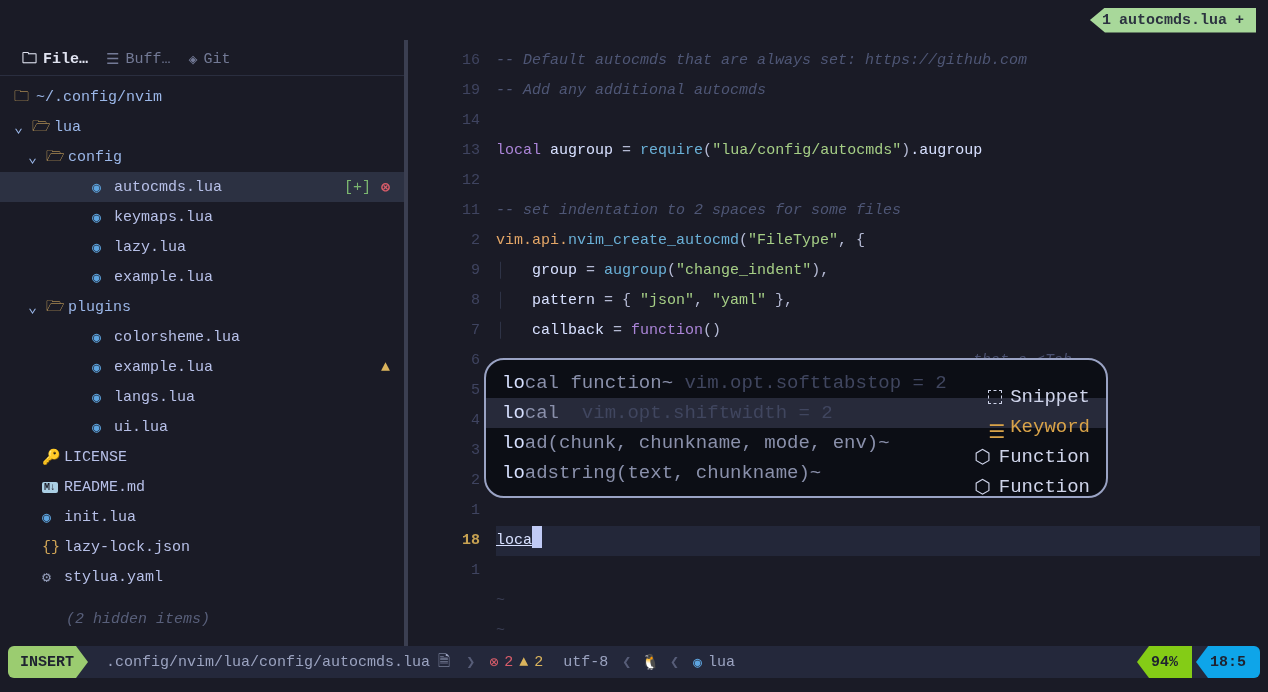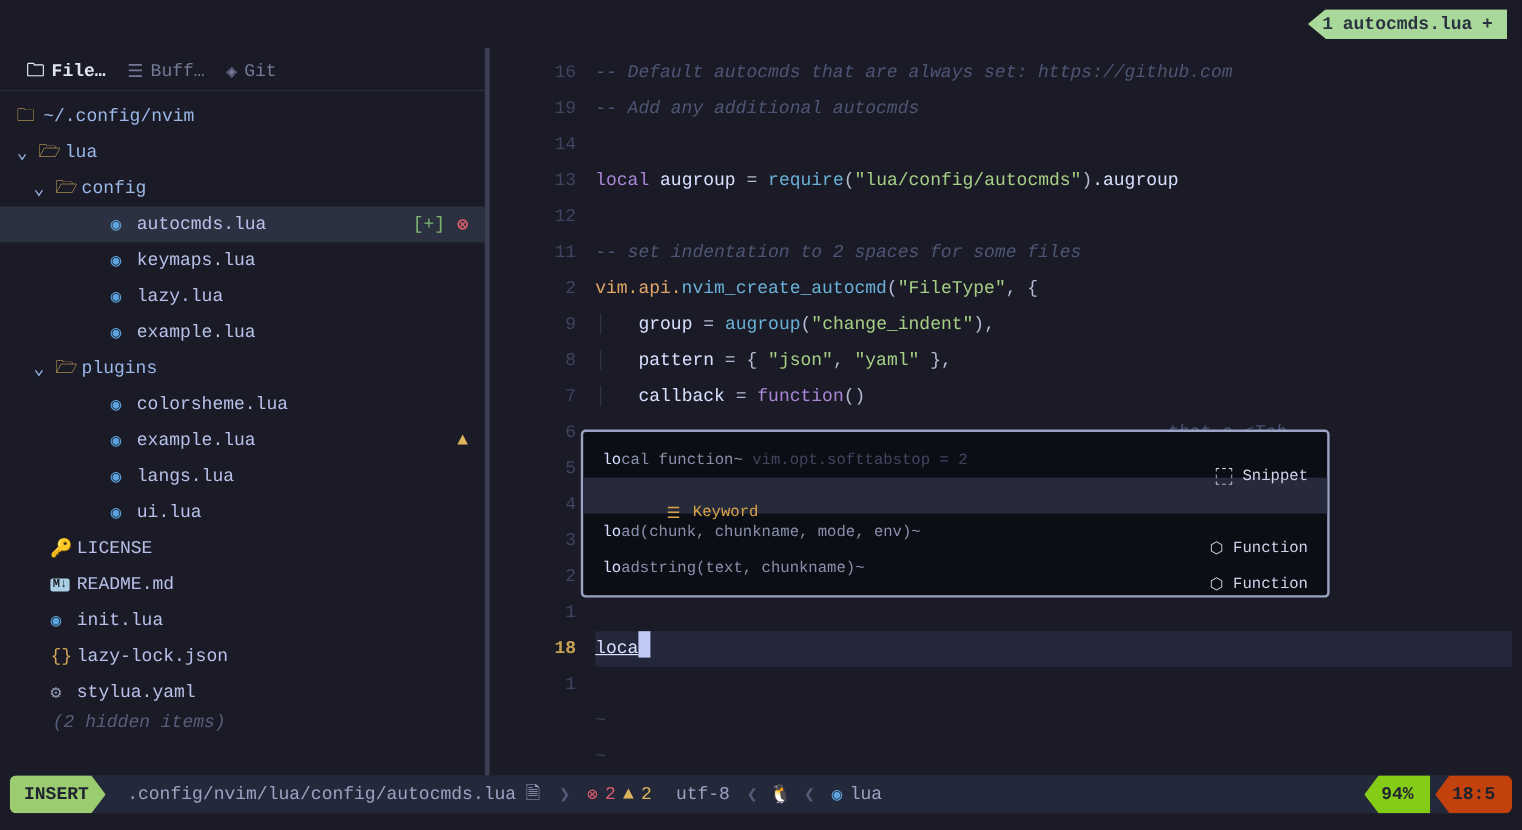--- a/index.html
+++ b/index.html
@@ -102,22 +102,22 @@
       font-weight: bold;
     }
     .badge-warn {
       color: #dbb45c;
       margin-left: auto;
       margin-right: 14px;
     }
     .hidden-note {
       color: #585f7a;
       font-style: italic;
-      padding-left: 44px;
-      margin-top: 2px;
+      padding-left: 66px;
+      margin-top: 19px;
     }
     .ficon.folder { color: #e5b865; }
     
     .editor {
       flex: 1;
       position: relative;
       padding-top: 6px;
     }
     .gutter {
       position: absolute;
@@ -170,23 +170,23 @@
       color: #2e3346;
     }
     
     .popup {
       position: absolute;
       left: 484px;
       top: 358px;
       width: 624px;
       background: #0c0e15;
       border: 2px solid #9aa3c4;
-      border-radius: 4px;
+      border-radius: 20px;
       padding: 8px 0;
-      font-size: 13px;
+      font-size: 19px;
       z-index: 20;
     }
     .popup-row {
       display: flex;
       justify-content: space-between;
       align-items: center;
       padding: 4px 16px;
       height: 30px;
     }
     .popup-row.sel {
@@ -278,21 +278,21 @@
       font-weight: 700;
       padding: 0 14px;
       height: 100%;
       display: flex;
       align-items: center;
       margin-left: auto;
       clip-path: polygon(12px 0, 100% 0, 100% 100%, 12px 100%, 0 50%);
       text-align: center;
     }
     .stl-pos {
-      background: #c2410c;
+      background: #0ea5e9;
       color: #1f2330;
       font-weight: 700;
       padding: 0 14px;
       height: 100%;
       display: flex;
       align-items: center;
       margin-left: 4px;
       clip-path: polygon(12px 0, 100% 0, 100% 100%, 12px 100%, 0 50%);
     }
     .stl-os { color:#8e95b0; padding:0 6px;}
@@ -454,20 +454,21 @@
 
 <div class="popup">
   <div class="popup-row">
     <span class="pop-left"><span class="match">lo</span><span class="rest">cal function~</span><span class="rest" style="color:#40465f"> </span><span style="color:#40465f">vim.opt.softtabstop = 2</span></span>
     <span class="pop-kind">
         <span class="kind-ico snip"></span>
         <span>Snippet</span>
       </span>
   </div>
   <div class="popup-row sel">
+    <span class="pop-left"><span class="match">lo</span><span class="rest">cal</span><span style="color:#40465f">  </span><span style="color:#40465f">vim.opt.shiftwidth = 2</span></span>
     <span class="pop-kind kw">
         <span class="kind-ico menu">☰</span>
         <span>Keyword</span>
       </span>
   </div>
   <div class="popup-row">
     <span class="pop-left"><span class="match">lo</span><span class="rest">ad(chunk, chunkname, mode, env)~</span></span>
     <span class="pop-kind">
         <span>⬡</span>
         <span>Function</span>

